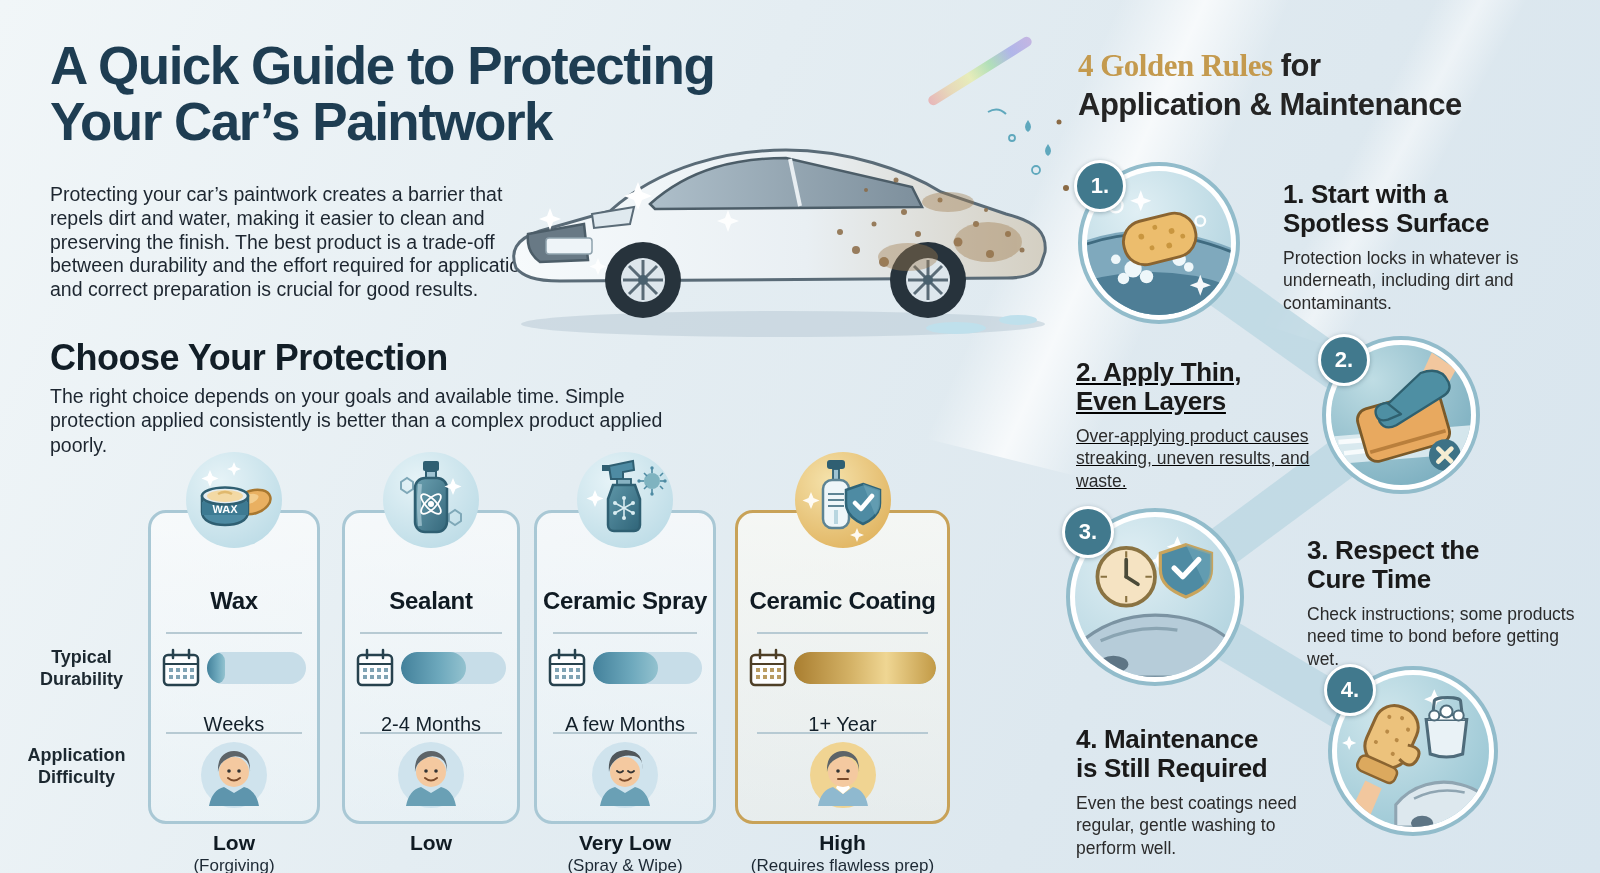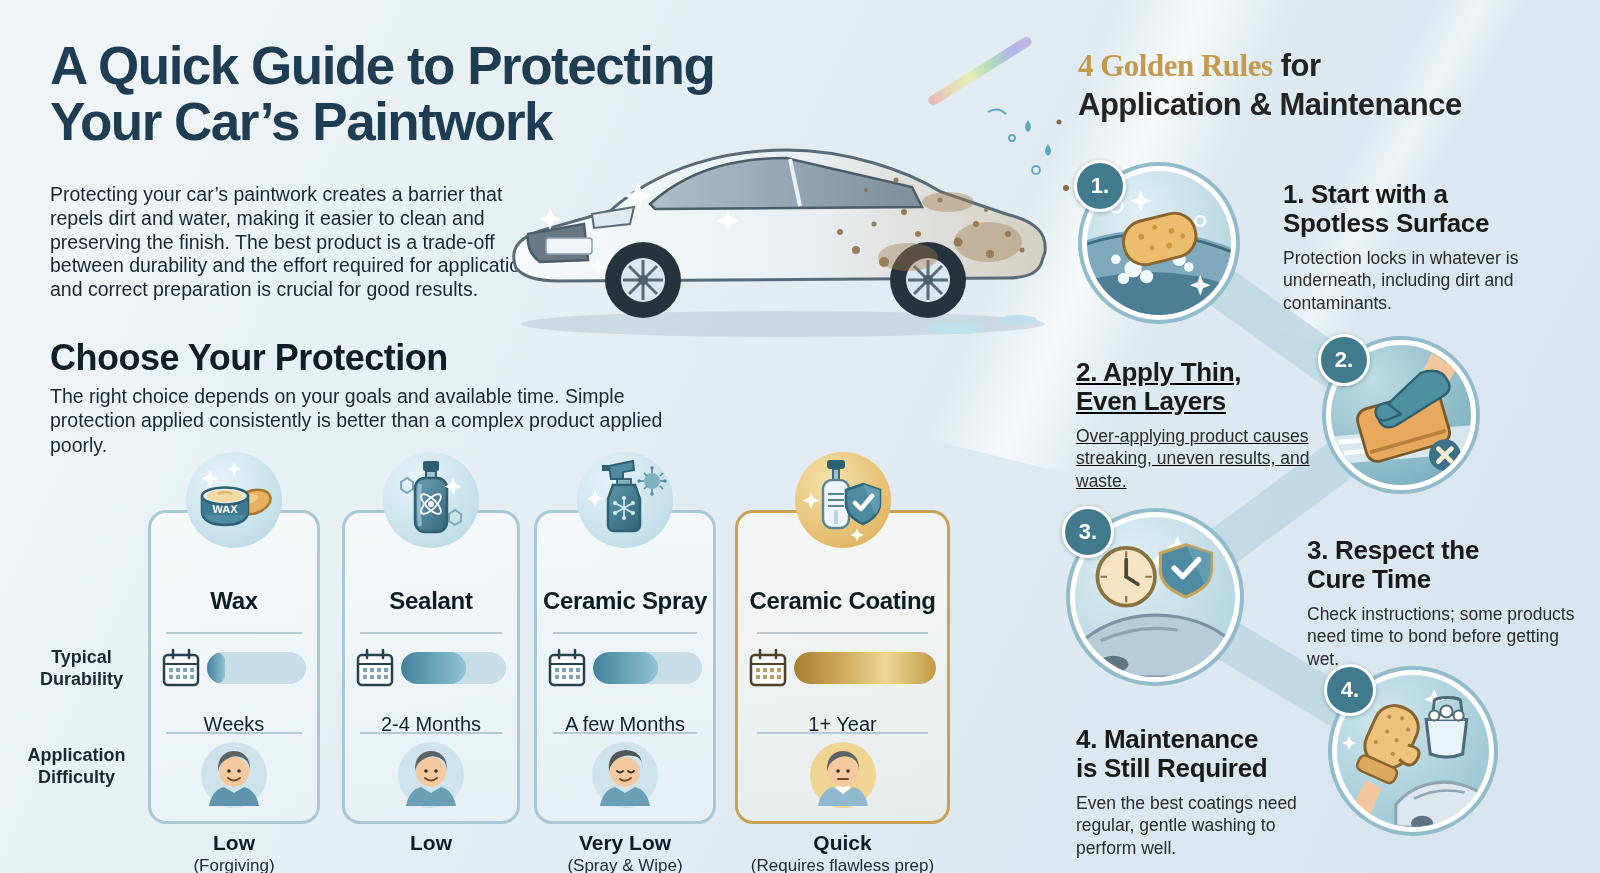--- a/index.html
+++ b/index.html
@@ -440,21 +440,21 @@
           <path d="M26,46 l7,6 7,-6 -2,-4 -10,0 Z" fill="#fff"></path>
           <circle cx="33" cy="30" r="15" fill="#f4c9a0"></circle>
           <path d="M17,30 Q16,10 33,9 Q50,10 49,30 Q49,20 42,16 Q33,12 26,17 Q18,21 17,30 Z" fill="#5d6468"></path>
           <circle cx="28" cy="29" r="1.8" fill="#333"></circle>
             <circle cx="38" cy="29" r="1.8" fill="#333"></circle>
           <path d="M28,37 h10" fill="none" stroke="#7a4a2a" stroke-width="2" stroke-linecap="round"></path>
         </svg>
       </div>
     </div>
     <div class="difficulty">
-      <div class="diff-main">Quick</div>
+      <div class="diff-main">High</div>
       <div class="diff-note">(Requires flawless prep)</div>
     </div>
   </div>
 
   <svg class="ribbon" width="1600" height="873" viewBox="0 0 1600 873">
     <polyline points="1159,243 1401,415 1155,597 1413,751" fill="none" stroke="#bcd7e2" stroke-width="42" stroke-linejoin="round" stroke-linecap="round" opacity="0.8"></polyline>
   </svg>
 
   <div class="rules-h">
     <div>

